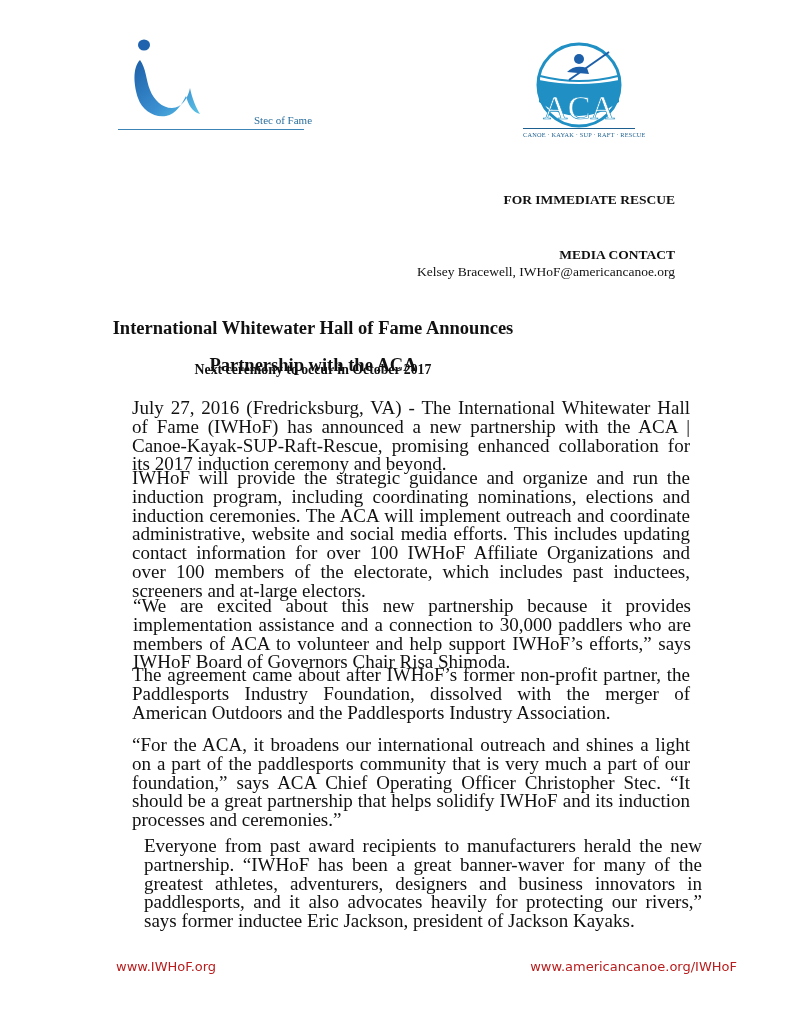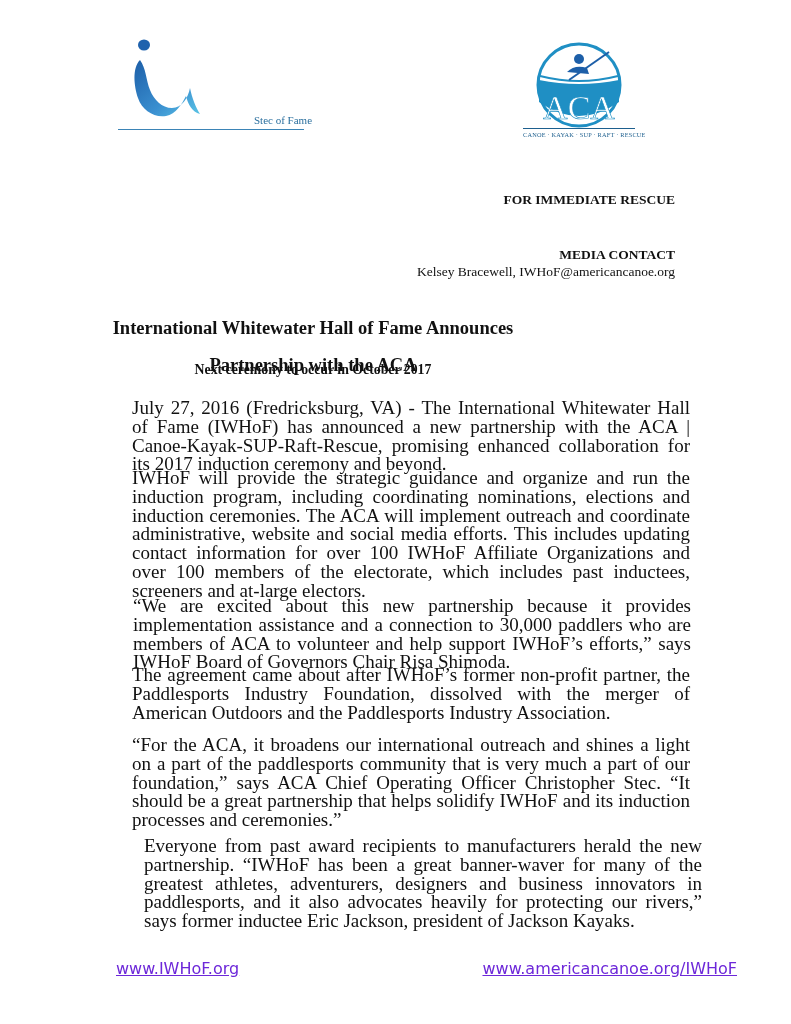--- a/index.html
+++ b/index.html
@@ -18,22 +18,22 @@
   #aca-tag { position: absolute; left: 6px; top: 89px; width: 112px; font-size: 6.3px; color: #1d5f8e; text-align: center; white-space: nowrap; letter-spacing: 0.2px; }
   #aca-tag-rule { position: absolute; left: 6px; top: 86px; width: 112px; height: 1px; background: #1d5f8e; }
 
   .right { right: 116px; text-align: right; white-space: nowrap; font-size: 13.5px; }
   .bold { font-weight: bold; }
 
   .title { left: 0; width: 626px; text-align: center; font-weight: bold; white-space: nowrap; }
 
   .para { left: 132px; width: 558px; font-size: 19px; line-height: 18.8px; text-align: justify; }
 
-  .footer-link { font-family: "DejaVu Sans", "Liberation Sans", sans-serif; font-size: 16px;
-                 color: #6d28d9; text-decoration: underline; white-space: nowrap; cursor: pointer; }
+  .footer-link { font-family: "DejaVu Sans", "Liberation Sans", sans-serif; font-size: 13px;
+                 color: #b91c1c; white-space: nowrap; cursor: pointer; }
 </style>
 </head>
 <body>
 
 <div id="iwhof-logo" class="abs">
   <svg width="80" height="82" viewBox="0 0 80 82" style="position:absolute;left:18px;top:0;">
     <defs>
       <linearGradient id="iwg" x1="0" y1="0" x2="1" y2="1">
         <stop offset="0" stop-color="#1d5fa8"></stop>
         <stop offset="0.6" stop-color="#3a8fd0"></stop>

